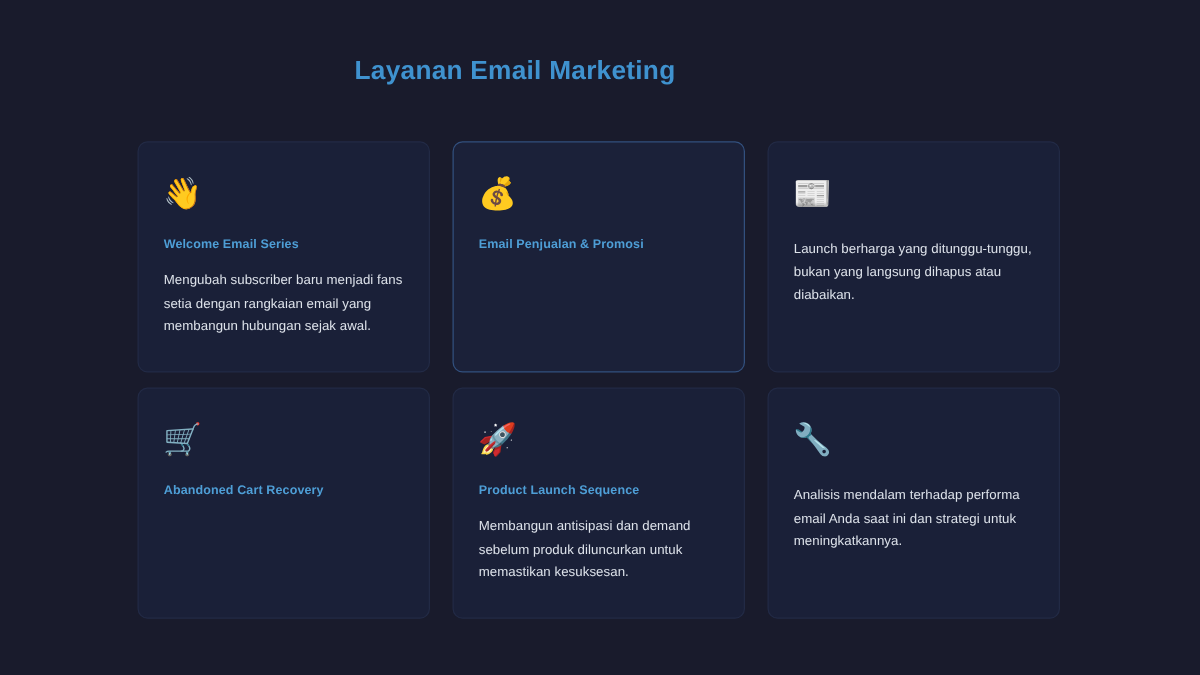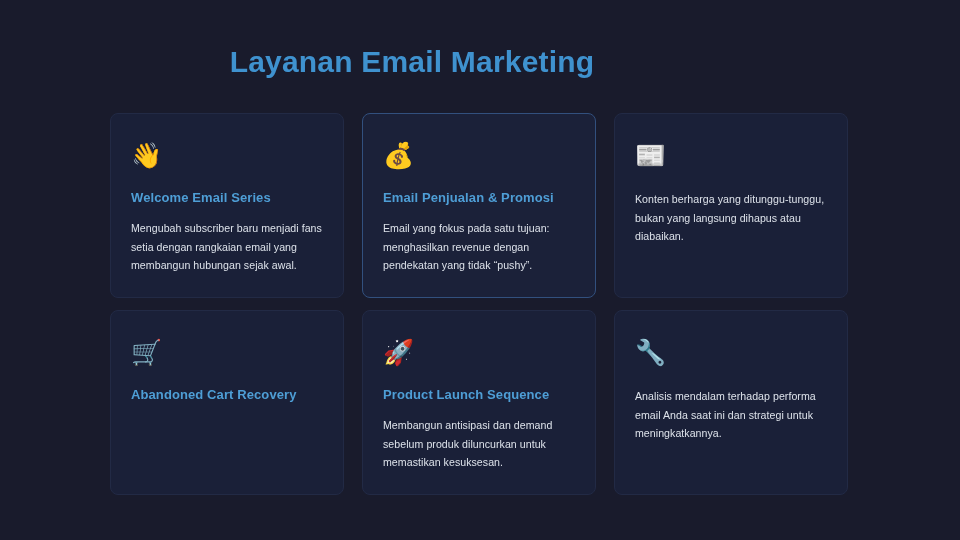--- a/index.html
+++ b/index.html
@@ -23,21 +23,21 @@
     background: #191b2c;
   }
 
   
   .page-title {
     position: absolute;
     top: 45px;
     left: 0;
     width: 824px;
     text-align: center;
-    font-size: 30px;
+    font-size: 21px;
     font-weight: bold;
     letter-spacing: 0.2px;
     color: #3f92cf;
   }
 
   
   .card-grid {
     position: absolute;
     top: 113px;
     left: 110px;
@@ -67,21 +67,21 @@
     display: block;
     font-size: 25px;
     line-height: 30px;
     height: 32px;
     margin-bottom: 18px;
     filter: saturate(1.05);
   }
 
   .card-title {
     display: block;
-    font-size: 13px;
+    font-size: 10px;
     font-weight: bold;
     color: #4e9ed6;
     letter-spacing: 0.1px;
     margin-bottom: 14px;
   }
 
   .card-desc {
     display: block;
     font-size: 10.6px;
     line-height: 18.5px;
@@ -100,26 +100,25 @@
 
     <div class="card">
       <span class="card-icon">👋</span>
       <span class="card-title">Welcome Email Series</span>
       <span class="card-desc">Mengubah subscriber baru menjadi fans setia dengan rangkaian email yang membangun hubungan sejak awal.</span>
     </div>
 
     <div class="card is-active">
       <span class="card-icon">💰</span>
       <span class="card-title">Email Penjualan &amp; Promosi</span>
-      <span class="card-desc">Email yang fokus pada satu tujuan: menghasilkan revenue dengan pendekatan yang tidak “pushy”.</span>
     </div>
 
     <div class="card">
       <span class="card-icon">📰</span>
-      <span class="card-desc">Konten berharga yang ditunggu-tunggu, bukan yang langsung dihapus atau diabaikan.</span>
+      <span class="card-desc">Launch berharga yang ditunggu-tunggu, bukan yang langsung dihapus atau diabaikan.</span>
     </div>
 
     <div class="card">
       <span class="card-icon">🛒</span>
       <span class="card-title">Abandoned Cart Recovery</span>
     </div>
 
     <div class="card">
       <span class="card-icon">🚀</span>
       <span class="card-title">Product Launch Sequence</span>

